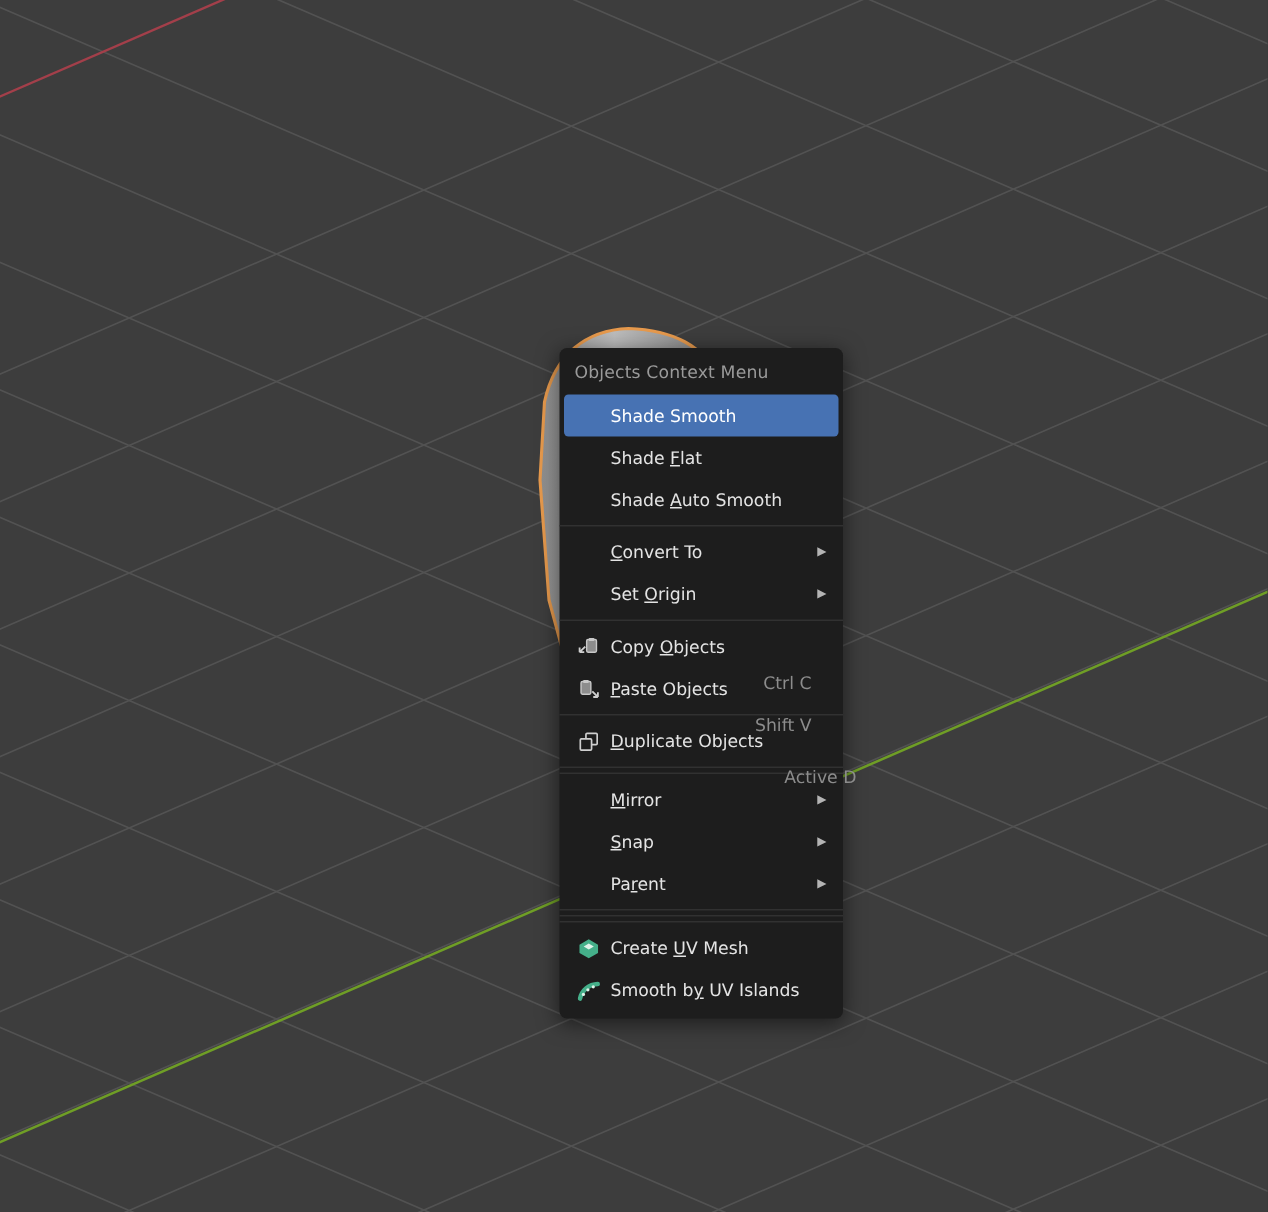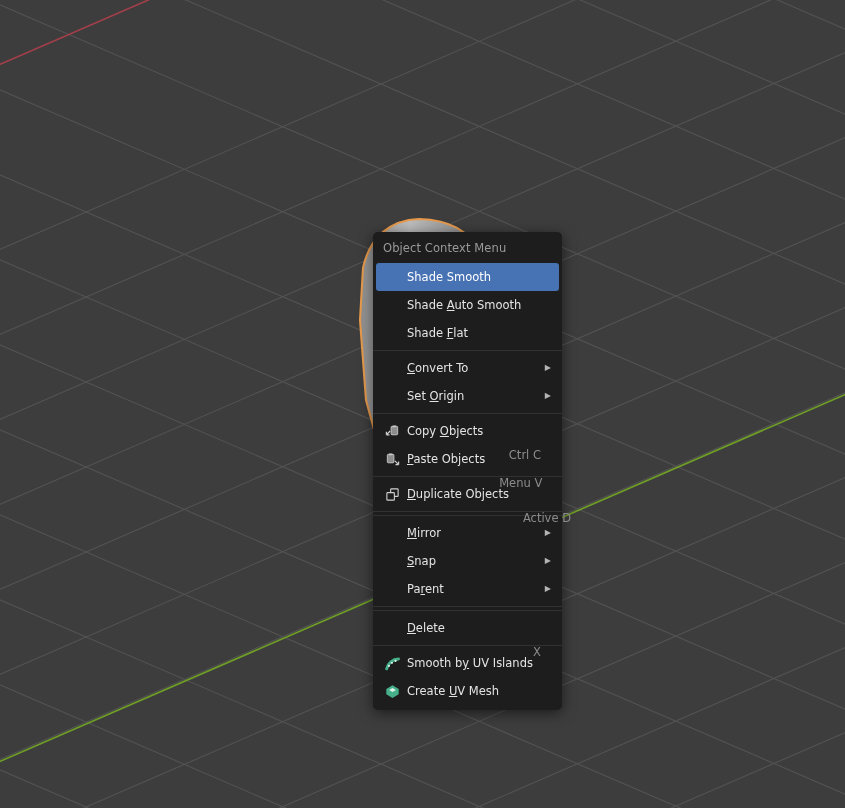--- a/index.html
+++ b/index.html
@@ -198,37 +198,37 @@
                L 360 320
                L 363 268
                C 370 236, 391 220, 419 219 Z" fill="url(#coneGrad)" stroke="#e79a4d" stroke-width="2.1" stroke-linejoin="round"></path>
 
       <path d="M 372 258 C 368 330, 372 420, 392 485" fill="none" stroke="#9d9d9d" stroke-width="1" opacity="0.55"></path>
     </g>
   </svg>
 </div>
 
 <div id="context-menu">
-  <div class="menu-title">Object Context Menu</div>
+  <div class="menu-title">Objects Context Menu</div>
   <div id="menu-body">
       <div class="menu-item highlight">
         <span class="mi-icon empty"></span>
         <span class="mi-label">Shade Smooth</span>
         <span class="mi-shortcut"></span>
         <span class="mi-arrow empty">▶</span>
       </div>
       <div class="menu-item">
         <span class="mi-icon empty"></span>
+        <span class="mi-label">Shade <span class="u">F</span>lat</span>
+        <span class="mi-shortcut"></span>
+        <span class="mi-arrow empty">▶</span>
+      </div>
+      <div class="menu-item">
+        <span class="mi-icon empty"></span>
         <span class="mi-label">Shade <span class="u">A</span>uto Smooth</span>
-        <span class="mi-shortcut"></span>
-        <span class="mi-arrow empty">▶</span>
-      </div>
-      <div class="menu-item">
-        <span class="mi-icon empty"></span>
-        <span class="mi-label">Shade <span class="u">F</span>lat</span>
         <span class="mi-shortcut"></span>
         <span class="mi-arrow empty">▶</span>
       </div>
       <div class="menu-sep"></div>
       <div class="menu-item">
         <span class="mi-icon empty"></span>
         <span class="mi-label"><span class="u">C</span>onvert To</span>
         <span class="mi-shortcut"></span>
         <span class="mi-arrow">▶</span>
       </div>
@@ -253,21 +253,21 @@
       </div>
       <div class="menu-item">
         <span class="mi-icon">
           <svg width="15" height="15" viewBox="0 0 16 16">
             <rect x="2.5" y="2.5" width="7" height="9" rx="1" fill="#8d8d8d" stroke="#c8c8c8" stroke-width="1"></rect>
             <rect x="4" y="1.5" width="4" height="2" rx="0.6" fill="#c8c8c8"></rect>
             <path d="M14.5 13.5 L10.5 9.5 M14.5 13.5 L14.5 10.2 M14.5 13.5 L11.2 13.5" stroke="#cfcfcf" stroke-width="1.3" fill="none"></path>
           </svg>
         </span>
         <span class="mi-label"><span class="u">P</span>aste Objects</span>
-        <span class="mi-shortcut">Menu V</span>
+        <span class="mi-shortcut">Shift V</span>
         <span class="mi-arrow empty">▶</span>
       </div>
       <div class="menu-sep"></div>
       <div class="menu-item">
         <span class="mi-icon">
           <svg width="15" height="15" viewBox="0 0 16 16">
             <rect x="6" y="2" width="8" height="8" rx="0.8" fill="none" stroke="#cfcfcf" stroke-width="1.2"></rect>
             <rect x="2" y="6" width="8" height="8" rx="0.8" fill="#1d1d1d" stroke="#cfcfcf" stroke-width="1.2"></rect>
           </svg>
         </span>
@@ -290,45 +290,39 @@
         <span class="mi-arrow">▶</span>
       </div>
       <div class="menu-item">
         <span class="mi-icon empty"></span>
         <span class="mi-label">Pa<span class="u">r</span>ent</span>
         <span class="mi-shortcut"></span>
         <span class="mi-arrow">▶</span>
       </div>
       <div class="menu-sep"></div>
       <div class="menu-sep"></div>
-      <div class="menu-item">
-        <span class="mi-icon empty"></span>
-        <span class="mi-label"><span class="u">D</span>elete</span>
-        <span class="mi-shortcut">X</span>
-        <span class="mi-arrow empty">▶</span>
-      </div>
-      <div class="menu-sep"></div>
+      <div class="menu-sep"></div>
+      <div class="menu-item">
+        <span class="mi-icon">
+          <svg width="15" height="15" viewBox="0 0 16 16">
+            <path d="M8 1.2 L14.6 5.2 L14.6 11 L8 14.8 L1.4 11 L1.4 5.2 Z" fill="#45b08a"></path>
+            <path d="M8 4.2 L11.6 6.4 L8 8.6 L4.4 6.4 Z" fill="#dff3ea"></path>
+          </svg>
+        </span>
+        <span class="mi-label">Create <span class="u">U</span>V Mesh</span>
+        <span class="mi-shortcut"></span>
+        <span class="mi-arrow empty">▶</span>
+      </div>
       <div class="menu-item">
         <span class="mi-icon">
           <svg width="15" height="15" viewBox="0 0 16 16">
             <path d="M1.8 13.6 C3 7.6, 8.2 3.4, 14.4 3.2" fill="none" stroke="#45b08a" stroke-width="3.2" stroke-linecap="round"></path>
             <circle cx="4.2" cy="10.6" r="1.15" fill="#dff3ea"></circle>
             <circle cx="7.4" cy="7.3" r="1.15" fill="#dff3ea"></circle>
             <circle cx="11.2" cy="5.2" r="1.15" fill="#dff3ea"></circle>
           </svg>
         </span>
         <span class="mi-label">Smooth b<span class="u">y</span> UV Islands</span>
         <span class="mi-shortcut"></span>
         <span class="mi-arrow empty">▶</span>
       </div>
-      <div class="menu-item">
-        <span class="mi-icon">
-          <svg width="15" height="15" viewBox="0 0 16 16">
-            <path d="M8 1.2 L14.6 5.2 L14.6 11 L8 14.8 L1.4 11 L1.4 5.2 Z" fill="#45b08a"></path>
-            <path d="M8 4.2 L11.6 6.4 L8 8.6 L4.4 6.4 Z" fill="#dff3ea"></path>
-          </svg>
-        </span>
-        <span class="mi-label">Create <span class="u">U</span>V Mesh</span>
-        <span class="mi-shortcut"></span>
-        <span class="mi-arrow empty">▶</span>
-      </div>
     </div>
 </div>
 
 </body></html>

